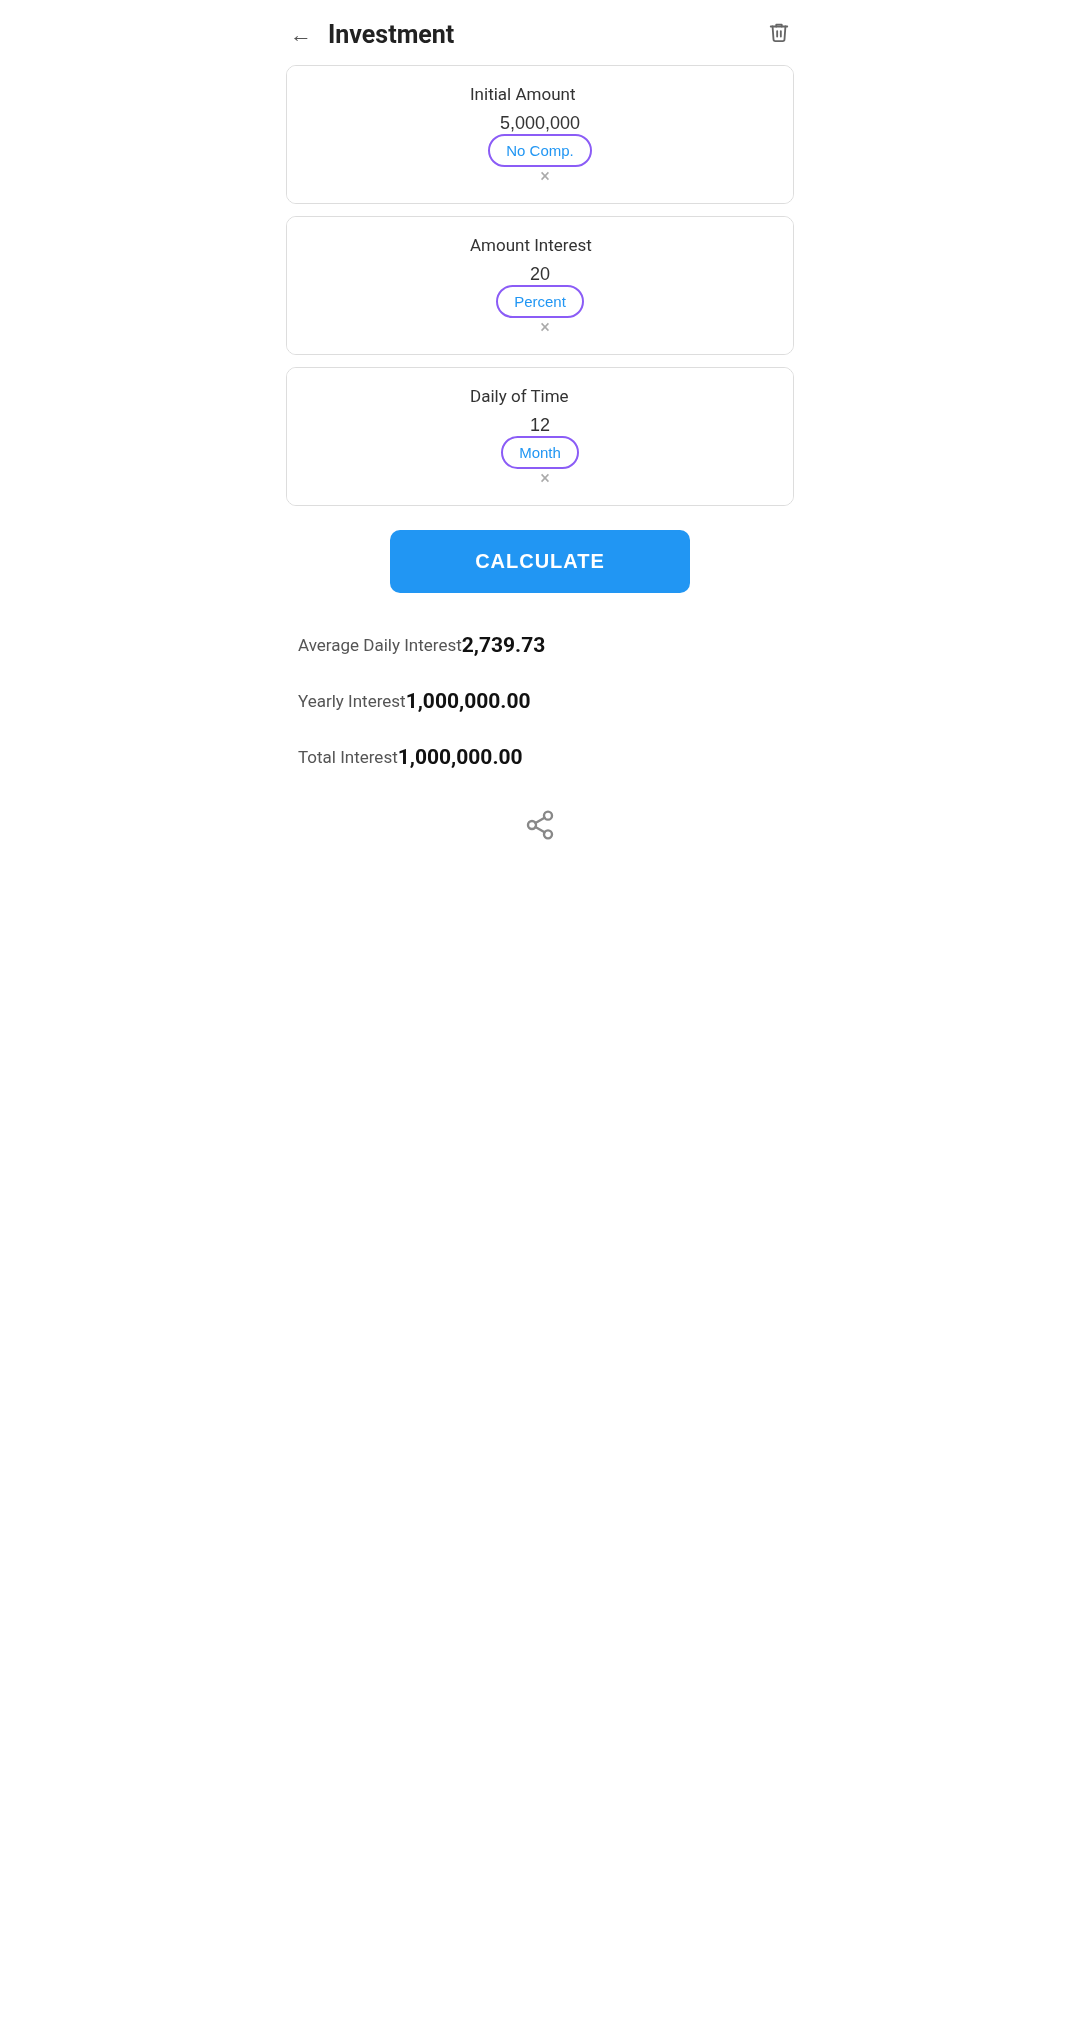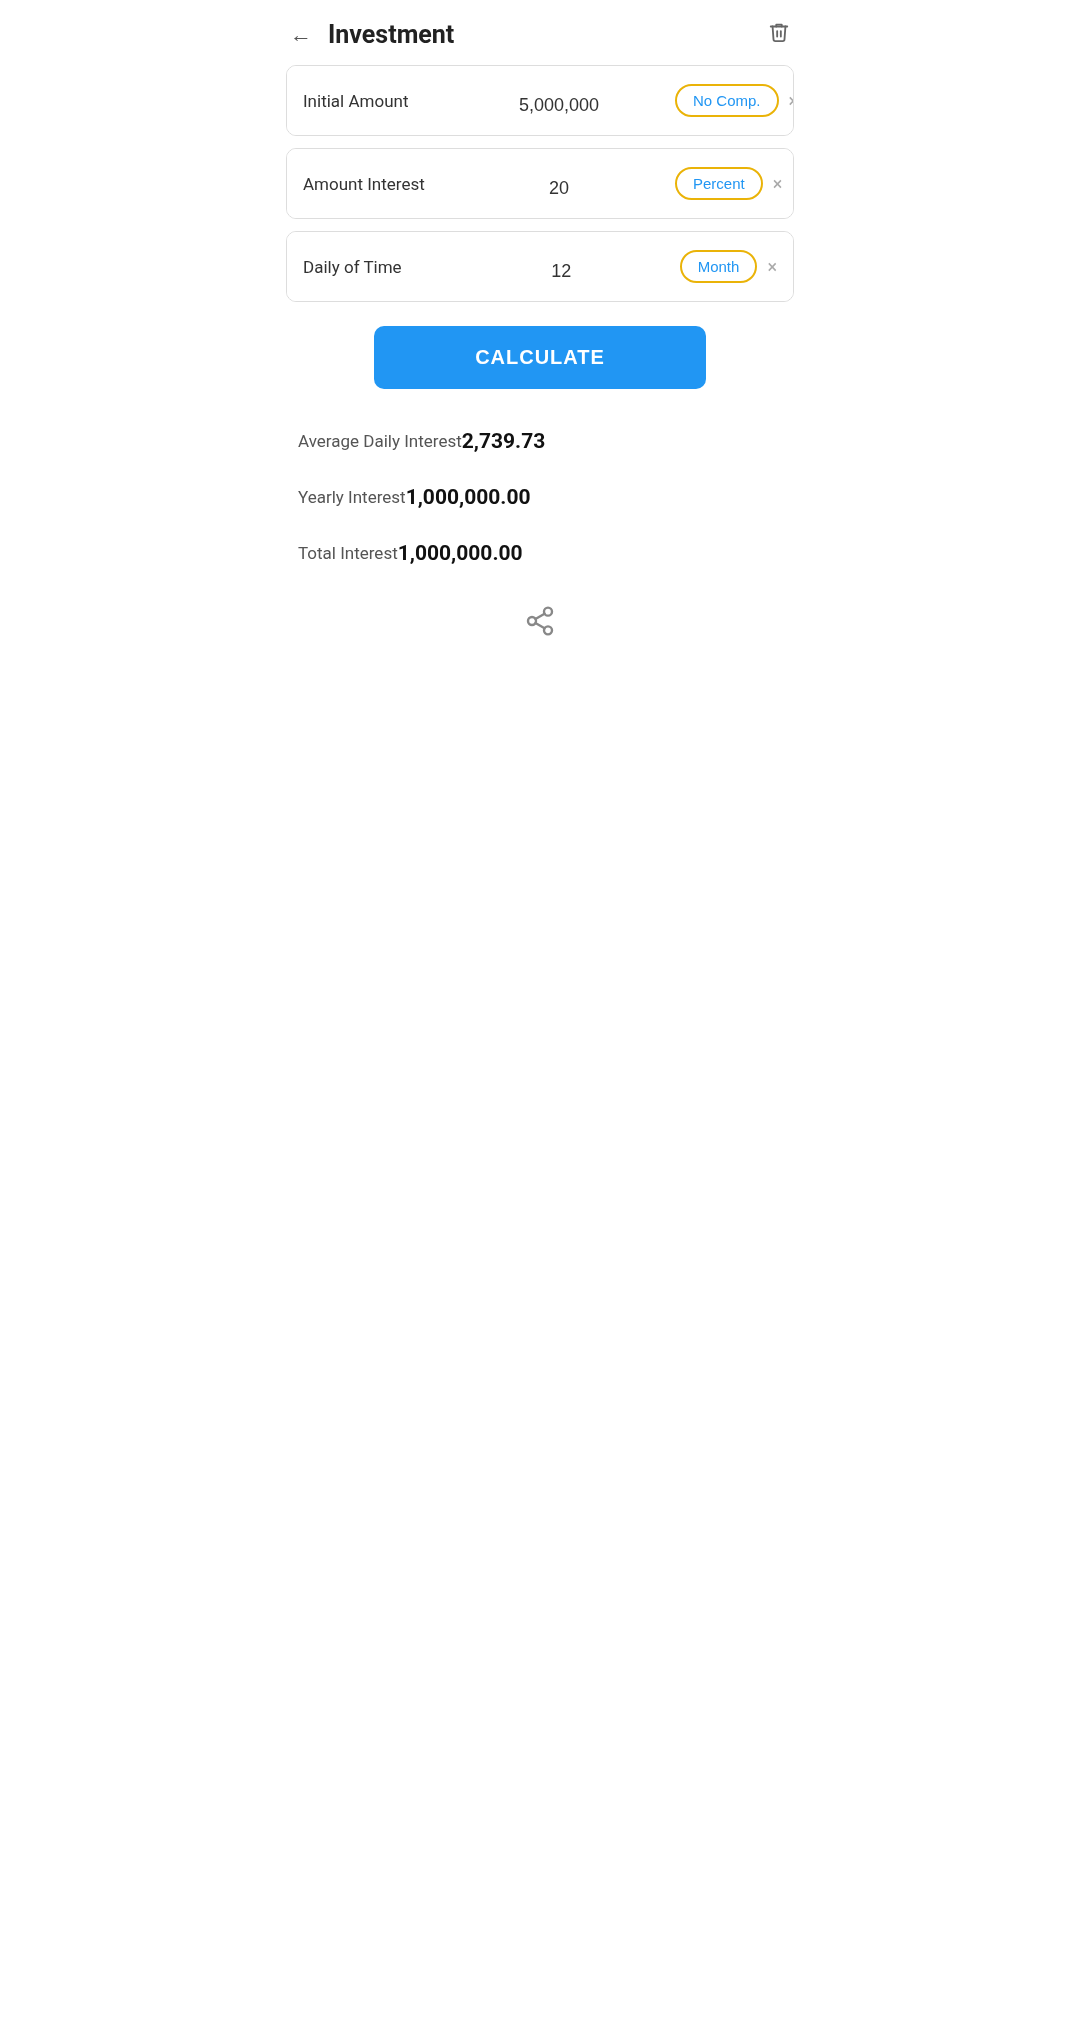--- a/index.html
+++ b/index.html
@@ -58,20 +58,21 @@
       border-radius: 10px;
       overflow: hidden;
       margin-bottom: 12px;
     }
 
     .input-row {
       display: flex;
       align-items: center;
       padding: 18px 16px;
       background: #fff;
+      flex-direction: column;
     }
 
     .input-label {
       font-size: 17px;
       color: #333;
       min-width: 140px;
       flex-shrink: 0;
     }
 
     .input-value {
@@ -79,21 +80,21 @@
       font-size: 18px;
       color: #333;
       text-align: center;
       border: none;
       outline: none;
       background: transparent;
       margin-top: 9px;
     }
 
     .input-badge {
-      border: 2px solid #eab308;
+      border: 2px solid #8b5cf6;
       border-radius: 50px;
       padding: 6px 16px;
       font-size: 15px;
       color: #2196F3;
       white-space: nowrap;
       cursor: pointer;
       background: transparent;
     }
 
     .clear-icon {
@@ -110,21 +111,21 @@
       margin: 24px auto;
       background: #2196F3;
       color: #fff;
       border: none;
       border-radius: 10px;
       padding: 20px 60px;
       font-size: 20px;
       font-weight: 600;
       letter-spacing: 1px;
       cursor: pointer;
-      width: 332px;
+      width: 300px;
       text-align: center;
     }
 
     
     .results-section {
       margin: 0 20px;
     }
 
     .result-row {
       display: flex;

